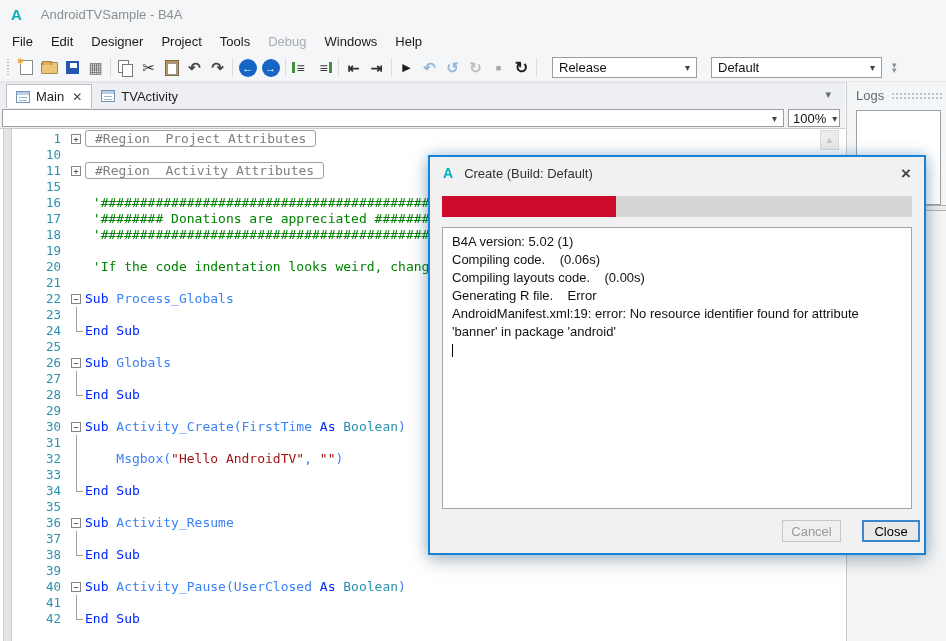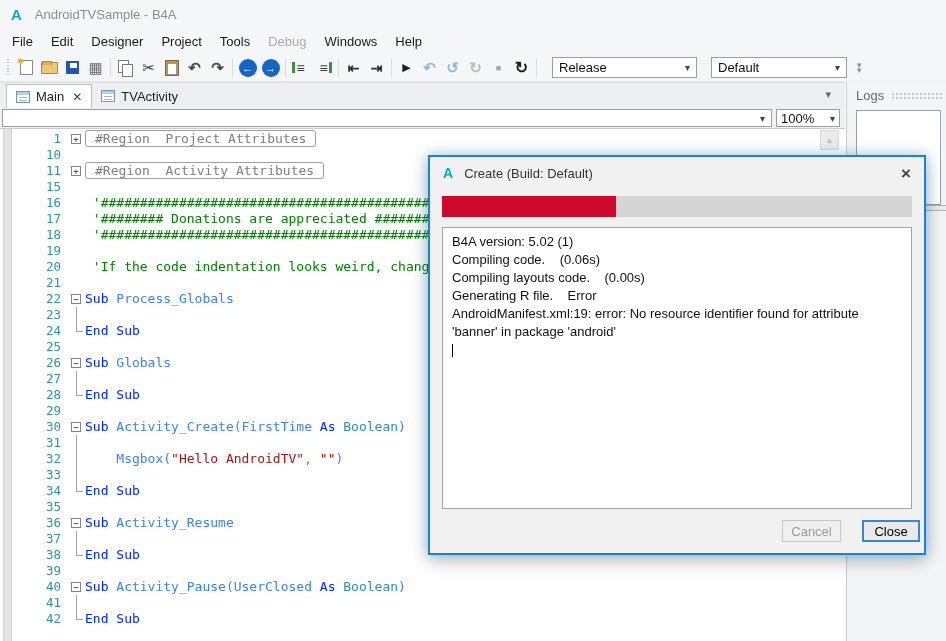--- a/index.html
+++ b/index.html
@@ -4,21 +4,21 @@
 <style>
   * { box-sizing: border-box; margin: 0; padding: 0; }
   html,body { width:946px; height:641px; overflow:hidden; }
   body { font-family:"Liberation Sans",sans-serif; background:#f5f6f7; }
   .screen { position:relative; width:946px; height:641px; background:#fff; }
 
   
   .chrome { position:absolute; top:0; left:0; right:0; height:82px; background:#f5f6f7; }
   .titlebar { height:28px; display:flex; align-items:center; padding-left:11px; }
   .app-logo { color:#00b0bc; font-weight:bold; font-size:15px; }
-  .win-title { margin-left:13px; color:#8b8f92; font-size:13px; }
+  .win-title { margin-left:19px; color:#8b8f92; font-size:13px; }
   .menubar { height:26px; display:flex; align-items:center; padding-left:3px; font-size:13px; color:#1b1b1b; }
   .menu-item { padding:4px 9px; cursor:default; }
   .menu-item.disabled { color:#a9adb0; }
   .toolbar { height:28px; display:flex; align-items:center; padding-left:4px; border-bottom:1px solid #e6e8ea; }
   .grip { width:5px; height:18px; margin:0 3px;
           background:repeating-linear-gradient(to bottom,#b9bdc0 0 1px,transparent 1px 3px);
           background-size:2px 100%; background-repeat:repeat-y; }
   .tsep { width:1px; height:19px; background:#d9dbdd; margin:0 3px; }
   .ti { width:23px; height:22px; display:flex; align-items:center; justify-content:center;
         font-size:14px; color:#4a4a4a; position:relative; }
@@ -43,39 +43,39 @@
   .ic-outdent,.ic-indent { color:#2f2f2f; font-weight:bold; font-size:14px; }
   .ic-run { color:#1e1e1e; font-size:11px; }
   .ic-blue { color:#93b9da; font-size:15px; font-weight:bold; }
   .ic-gray { color:#bdbdbd; font-size:15px; font-weight:bold; }
   .ic-stop { color:#a8a8a8; font-size:9px; }
   .ic-clean { color:#1e1e1e; font-size:16px; font-weight:bold; }
   .combo { height:21px; background:#fff; border:1px solid #9a9ea2; display:flex; align-items:center;
            justify-content:space-between; font-size:13px; color:#111; padding:0 6px; }
   .combo .arr { color:#444; font-size:10px; margin-left:6px; }
   .cfg-combo { width:145px; margin-left:12px; }
-  .mode-combo { width:136px; margin-left:14px; }
+  .mode-combo { width:171px; margin-left:14px; }
   .overflow-grip { margin-left:10px; color:#8a8f93; font-size:9px; line-height:5px; text-align:center; }
 
   
   .tabstrip { position:absolute; top:82px; left:0; width:845px; height:26px; background:#edeff2;
               border-top:1px solid #dfe1e3; display:flex; align-items:flex-end; padding-left:6px; }
   .tab { height:24px; display:flex; align-items:center; padding:0 9px; font-size:13px; color:#1e1e1e; gap:6px; }
   .tab.active { background:#fff; border:1px solid #bcc0c4; border-bottom:none; }
   .ic-form { width:14px; height:12px; border:1px solid #6f94b5; background:#fff; position:relative; }
   .ic-form::before { content:""; position:absolute; left:0; top:0; right:0; height:3px; background:#b9d0e4; }
   .ic-form::after { content:""; position:absolute; left:2px; top:5px; right:2px; height:4px;
                     background:repeating-linear-gradient(to bottom,#9db7cc 0 1px,transparent 1px 3px); }
   .tab-close { font-size:12px; color:#444; margin-left:2px; }
   .tab-list-chevron { position:absolute; right:14px; top:5px; color:#636a6f; font-size:11px; }
 
   
   .comborow { position:absolute; top:108px; left:0; width:845px; height:20px; background:#f0f1f3; display:flex; align-items:center; }
   .module-combo { flex:1; height:18px; margin-left:2px; }
-  .zoom-combo { width:64px; height:18px; margin:0 5px 0 4px; padding:8px 4px; }
+  .zoom-combo { width:52px; height:18px; margin:0 5px 0 4px; padding:8px 4px; }
 
   
   .editor { position:absolute; top:128px; left:0; width:845px; bottom:0; background:#fff; border-top:1px solid #c9cbcd; }
   .icon-margin { position:absolute; left:3px; top:0; bottom:0; width:9px; background:#e4e4e4;
                  border-left:1px solid #cfcfcf; border-right:1px solid #cfcfcf; }
   .code-lines { position:absolute; top:2px; left:0; right:22px; font-family:"DejaVu Sans Mono",monospace;
                 font-size:13px; line-height:16px; white-space:pre; }
   .cl { height:16px; display:flex; align-items:center; }
   .ln { width:70px; text-align:right; padding-right:9px; color:#2b91af; flex:none; font-size:12.5px; }
   .fold { width:15px; height:16px; flex:none; position:relative; }

